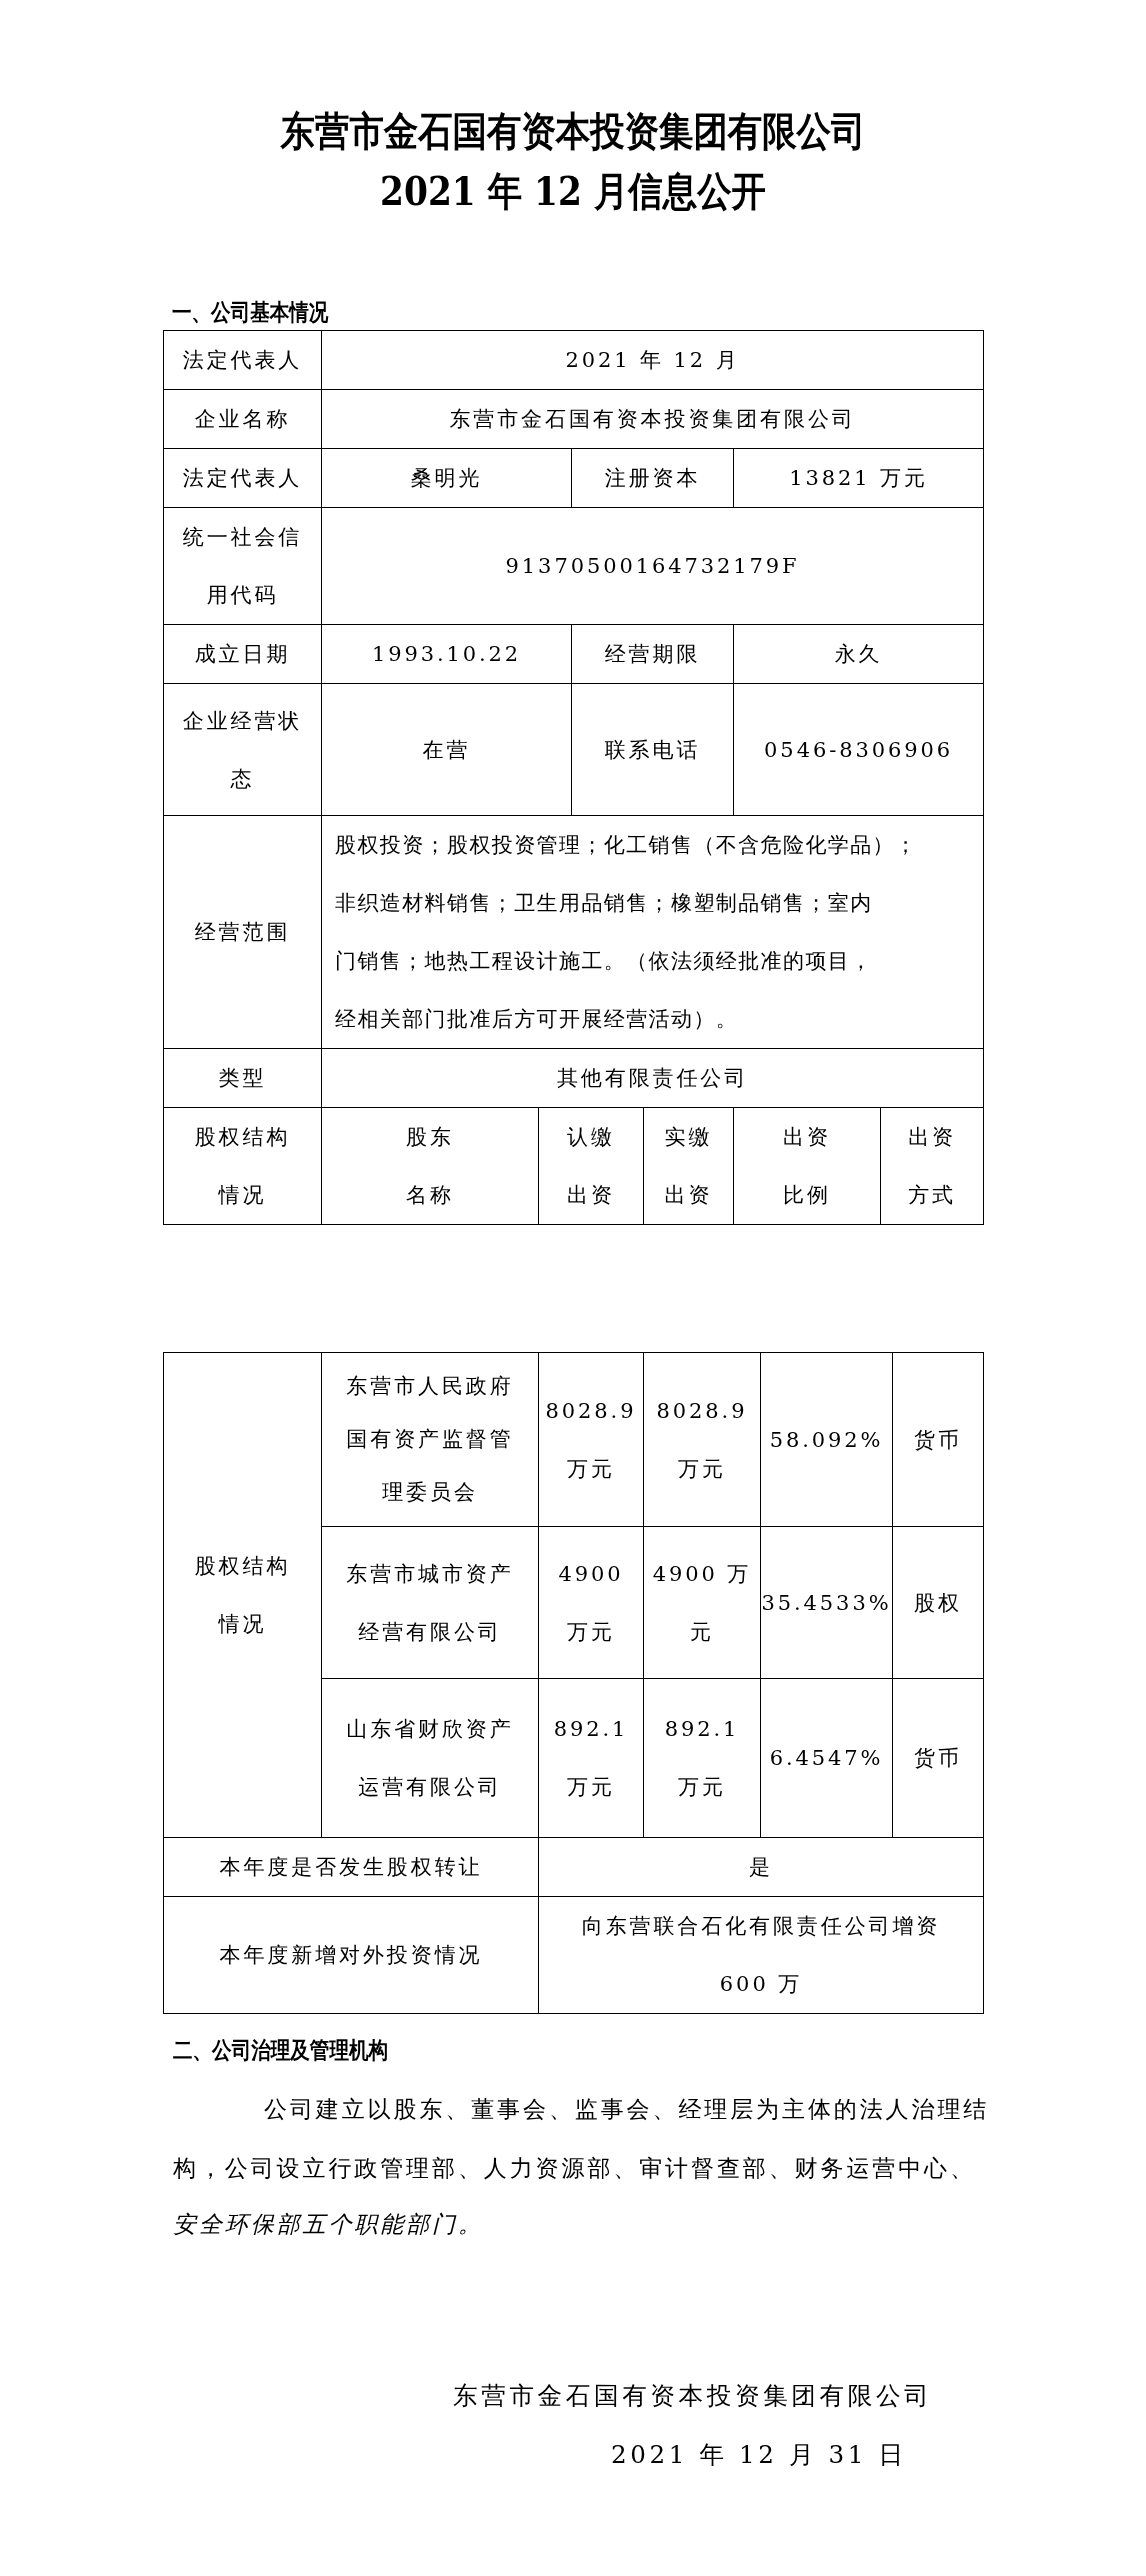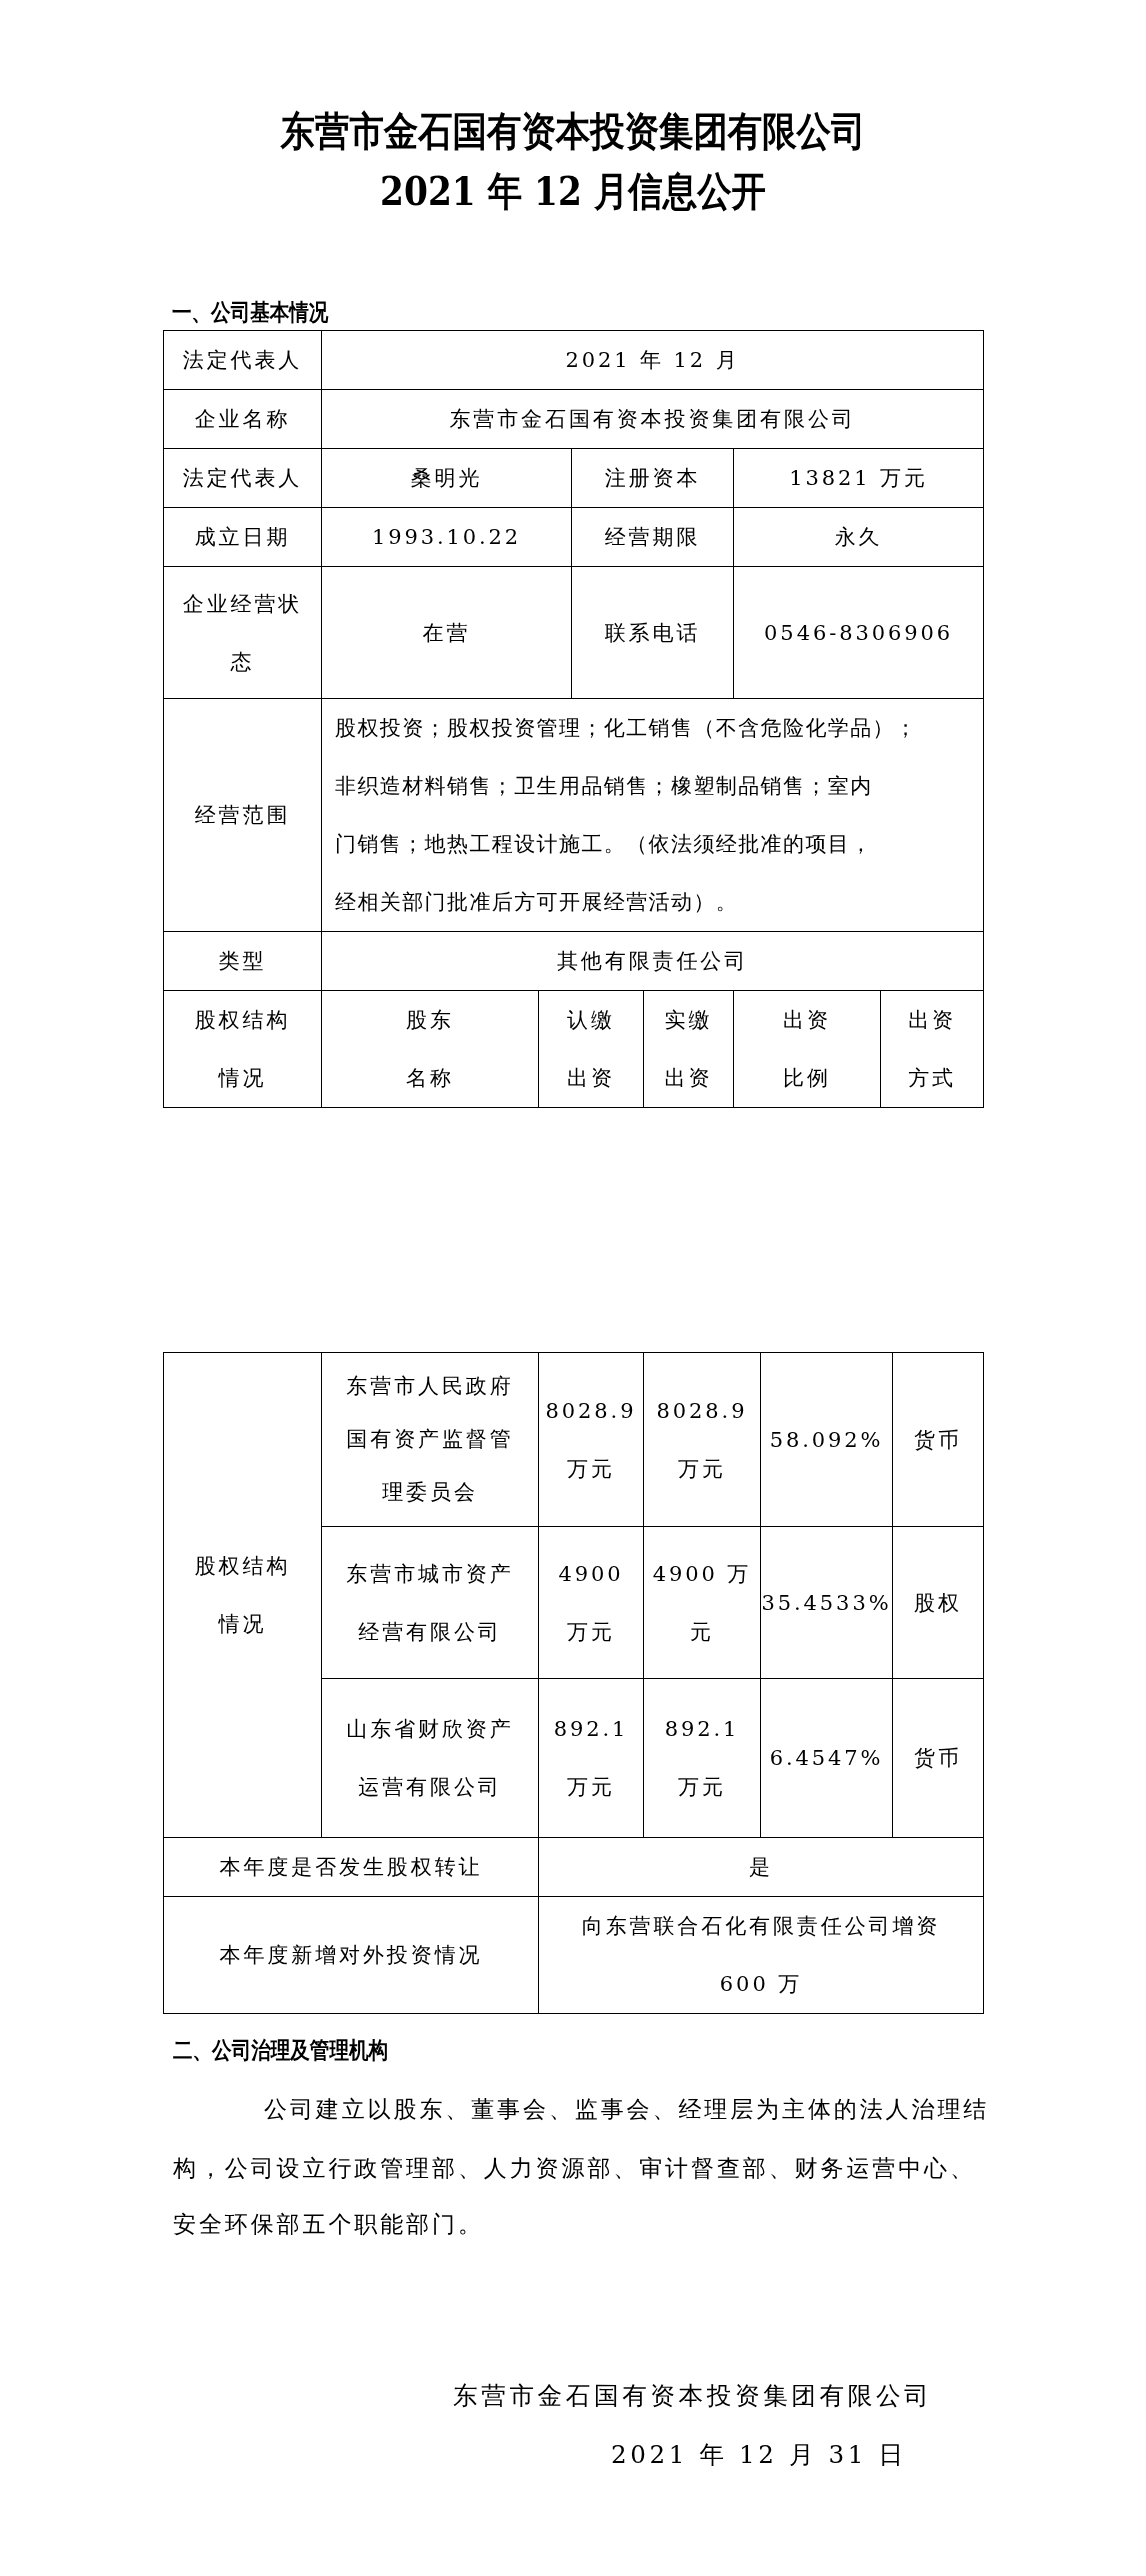--- a/index.html
+++ b/index.html
@@ -48,20 +48,27 @@
   <tr style="height:59px">
     <td>企业名称</td>
     <td colspan="7">东营市金石国有资本投资集团有限公司</td>
   </tr>
   <tr style="height:59px">
     <td>法定代表人</td>
     <td colspan="2">桑明光</td>
     <td colspan="2" class="thin-l">注册资本</td>
     <td colspan="3" class="thin-l">13821 万元</td>
   </tr>
+  <tr style="height:117px">
+    <td class="cell-lines">
+      <span>统一社会信</span>
+      <span>用代码</span>
+    </td>
+    <td colspan="7">91370500164732179F</td>
+  </tr>
   <tr style="height:59px">
     <td>成立日期</td>
     <td colspan="2">1993.10.22</td>
     <td colspan="2" class="thin-l">经营期限</td>
     <td colspan="3" class="thin-l">永久</td>
   </tr>
   <tr style="height:132px">
     <td class="cell-lines">
       <span>企业经营状</span>
       <span>态</span>
@@ -185,17 +192,17 @@
       <span>向东营联合石化有限责任公司增资</span>
       <span>600 万</span>
     </td>
   </tr>
 </tbody>
   </table>
 
 <div class="abs heading" style="left:173px; top:2036px;">二、公司治理及管理机构</div>
 <div class="abs para" style="left:228px; top:2080px;margin-left:36px;">公司建立以股东、董事会、监事会、经理层为主体的法人治理结</div>
 <div class="abs para" style="left:173px; top:2139px;">构，公司设立行政管理部、人力资源部、审计督查部、财务运营中心、</div>
-<div class="abs para" style="left:173px; top:2195px;">安全环保部五个职能部门。</div>
+<div class="abs para" style="left:173px; top:2195px;font-style:italic;">安全环保部五个职能部门。</div>
 
 <div class="abs sig" style="left:453px; top:2374px;">东营市金石国有资本投资集团有限公司</div>
 <div class="abs sig" style="left:611px; top:2433px;">2021 年 12 月 31 日</div>
 
 
 </body></html>

